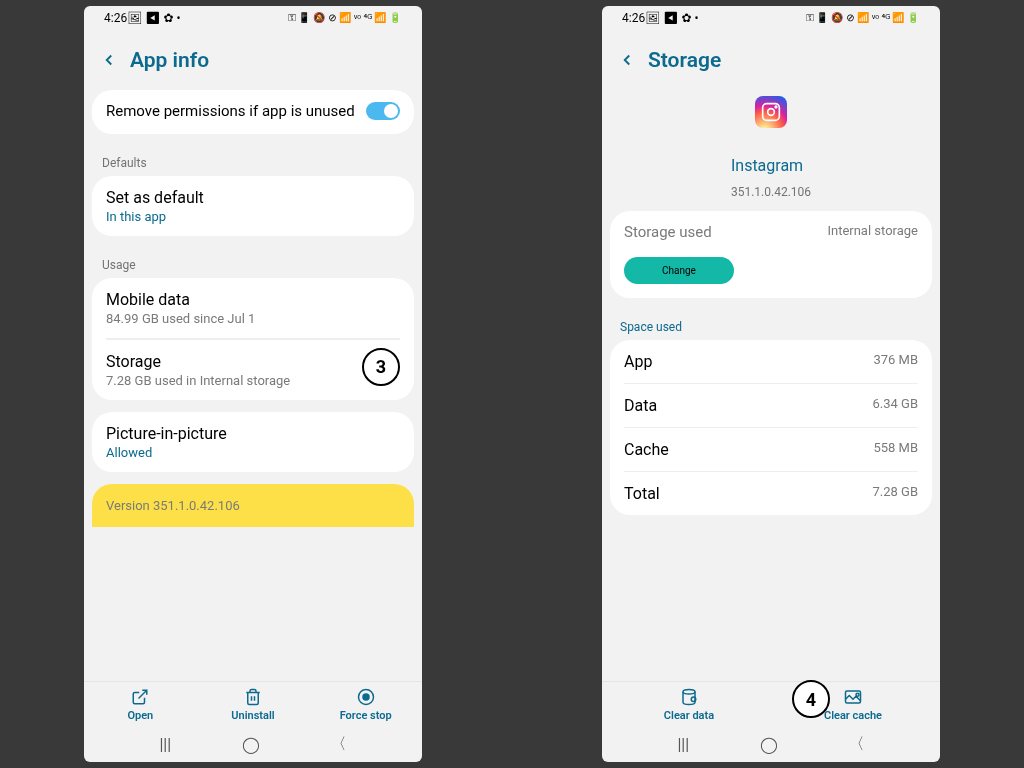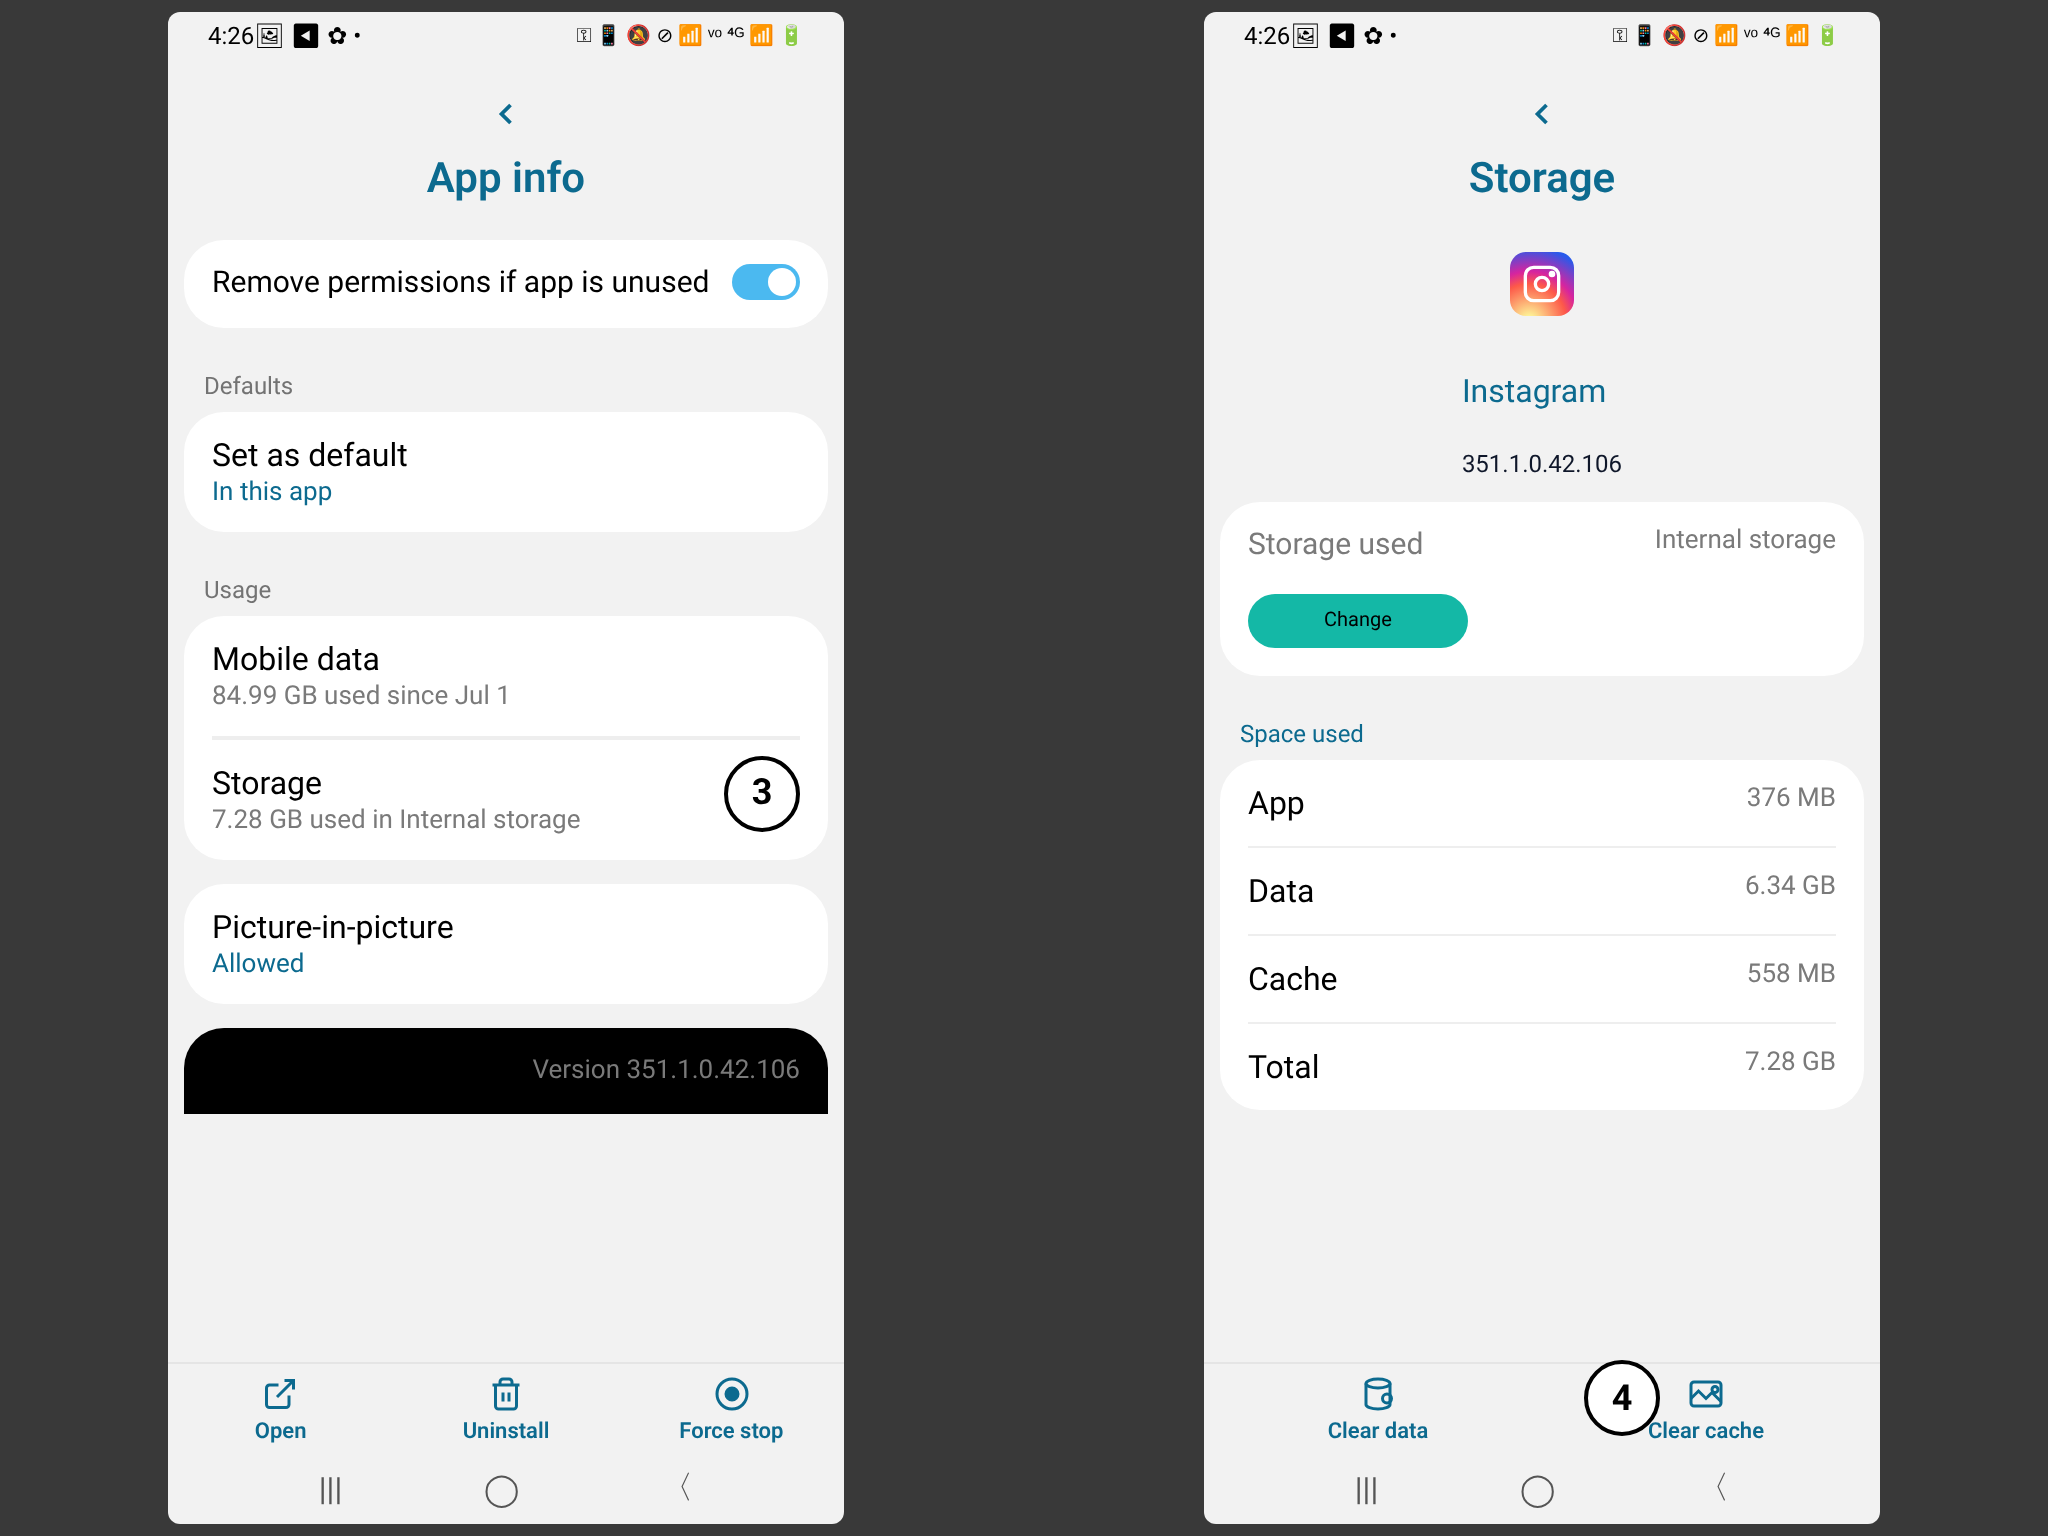--- a/index.html
+++ b/index.html
@@ -32,21 +32,20 @@
     font-size: 12px;
     color: #000;
   }
   .statusbar-left { display: flex; gap: 0; align-items: center; }
   .statusbar-right { display: flex; gap: 3px; align-items: center; font-size: 10px; }
   .header {
     display: flex;
     align-items: center;
     padding: 18px 16px 18px 16px;
     gap: 12px;
-    flex-direction: column;
   }
   .back-arrow {
     width: 18px;
     height: 18px;
     color: #0c6a8f;
     display: flex;
     align-items: center;
     justify-content: center;
   }
   .header-title {
@@ -123,21 +122,21 @@
     width: 32px;
     height: 32px;
     border-radius: 8px;
     background: radial-gradient(circle at 30% 107%, #fdf497 0%, #fdf497 5%, #fd5949 45%, #d6249f 60%, #285AEB 90%);
     display: flex;
     align-items: center;
     justify-content: center;
   }
   .insta-icon svg { width: 20px; height: 20px; }
   .app-name { font-size: 16px; color: #0c6a8f; }
-  .app-version { font-size: 12px; color: #0f172a; margin-top: 20px; }
+  .app-version { font-size: 12px; color: #737373; margin-top: 10px; }
   .change-btn {
     background: #14b8a6;
     border-radius: 18px;
     padding: 8px 38px;
     font-size: 10px;
     color: #000;
     display: inline-block;
     margin: 4px 14px 14px 14px;
   }
   .bottom-actions {
@@ -161,27 +160,26 @@
   .action svg { width: 18px; height: 18px; }
   .navbar {
     display: flex;
     justify-content: space-around;
     align-items: center;
     height: 36px;
     padding: 0 40px;
   }
   .navbar span { font-size: 16px; color: #555; }
   .version-card {
-    background: #000000;
+    background: #fde047;
     border-radius: 20px 20px 0 0;
     padding: 14px;
     font-size: 13px;
     color: #7a7a7a;
     margin-bottom: 0;
-    text-align: right;
   }
 </style>
 </head>
 <body>
 
 <div class="phone">
   <div class="statusbar">
     <div class="statusbar-left">
       <span>4:26</span>
       <span>🖼 ◀ ✿ •</span>

